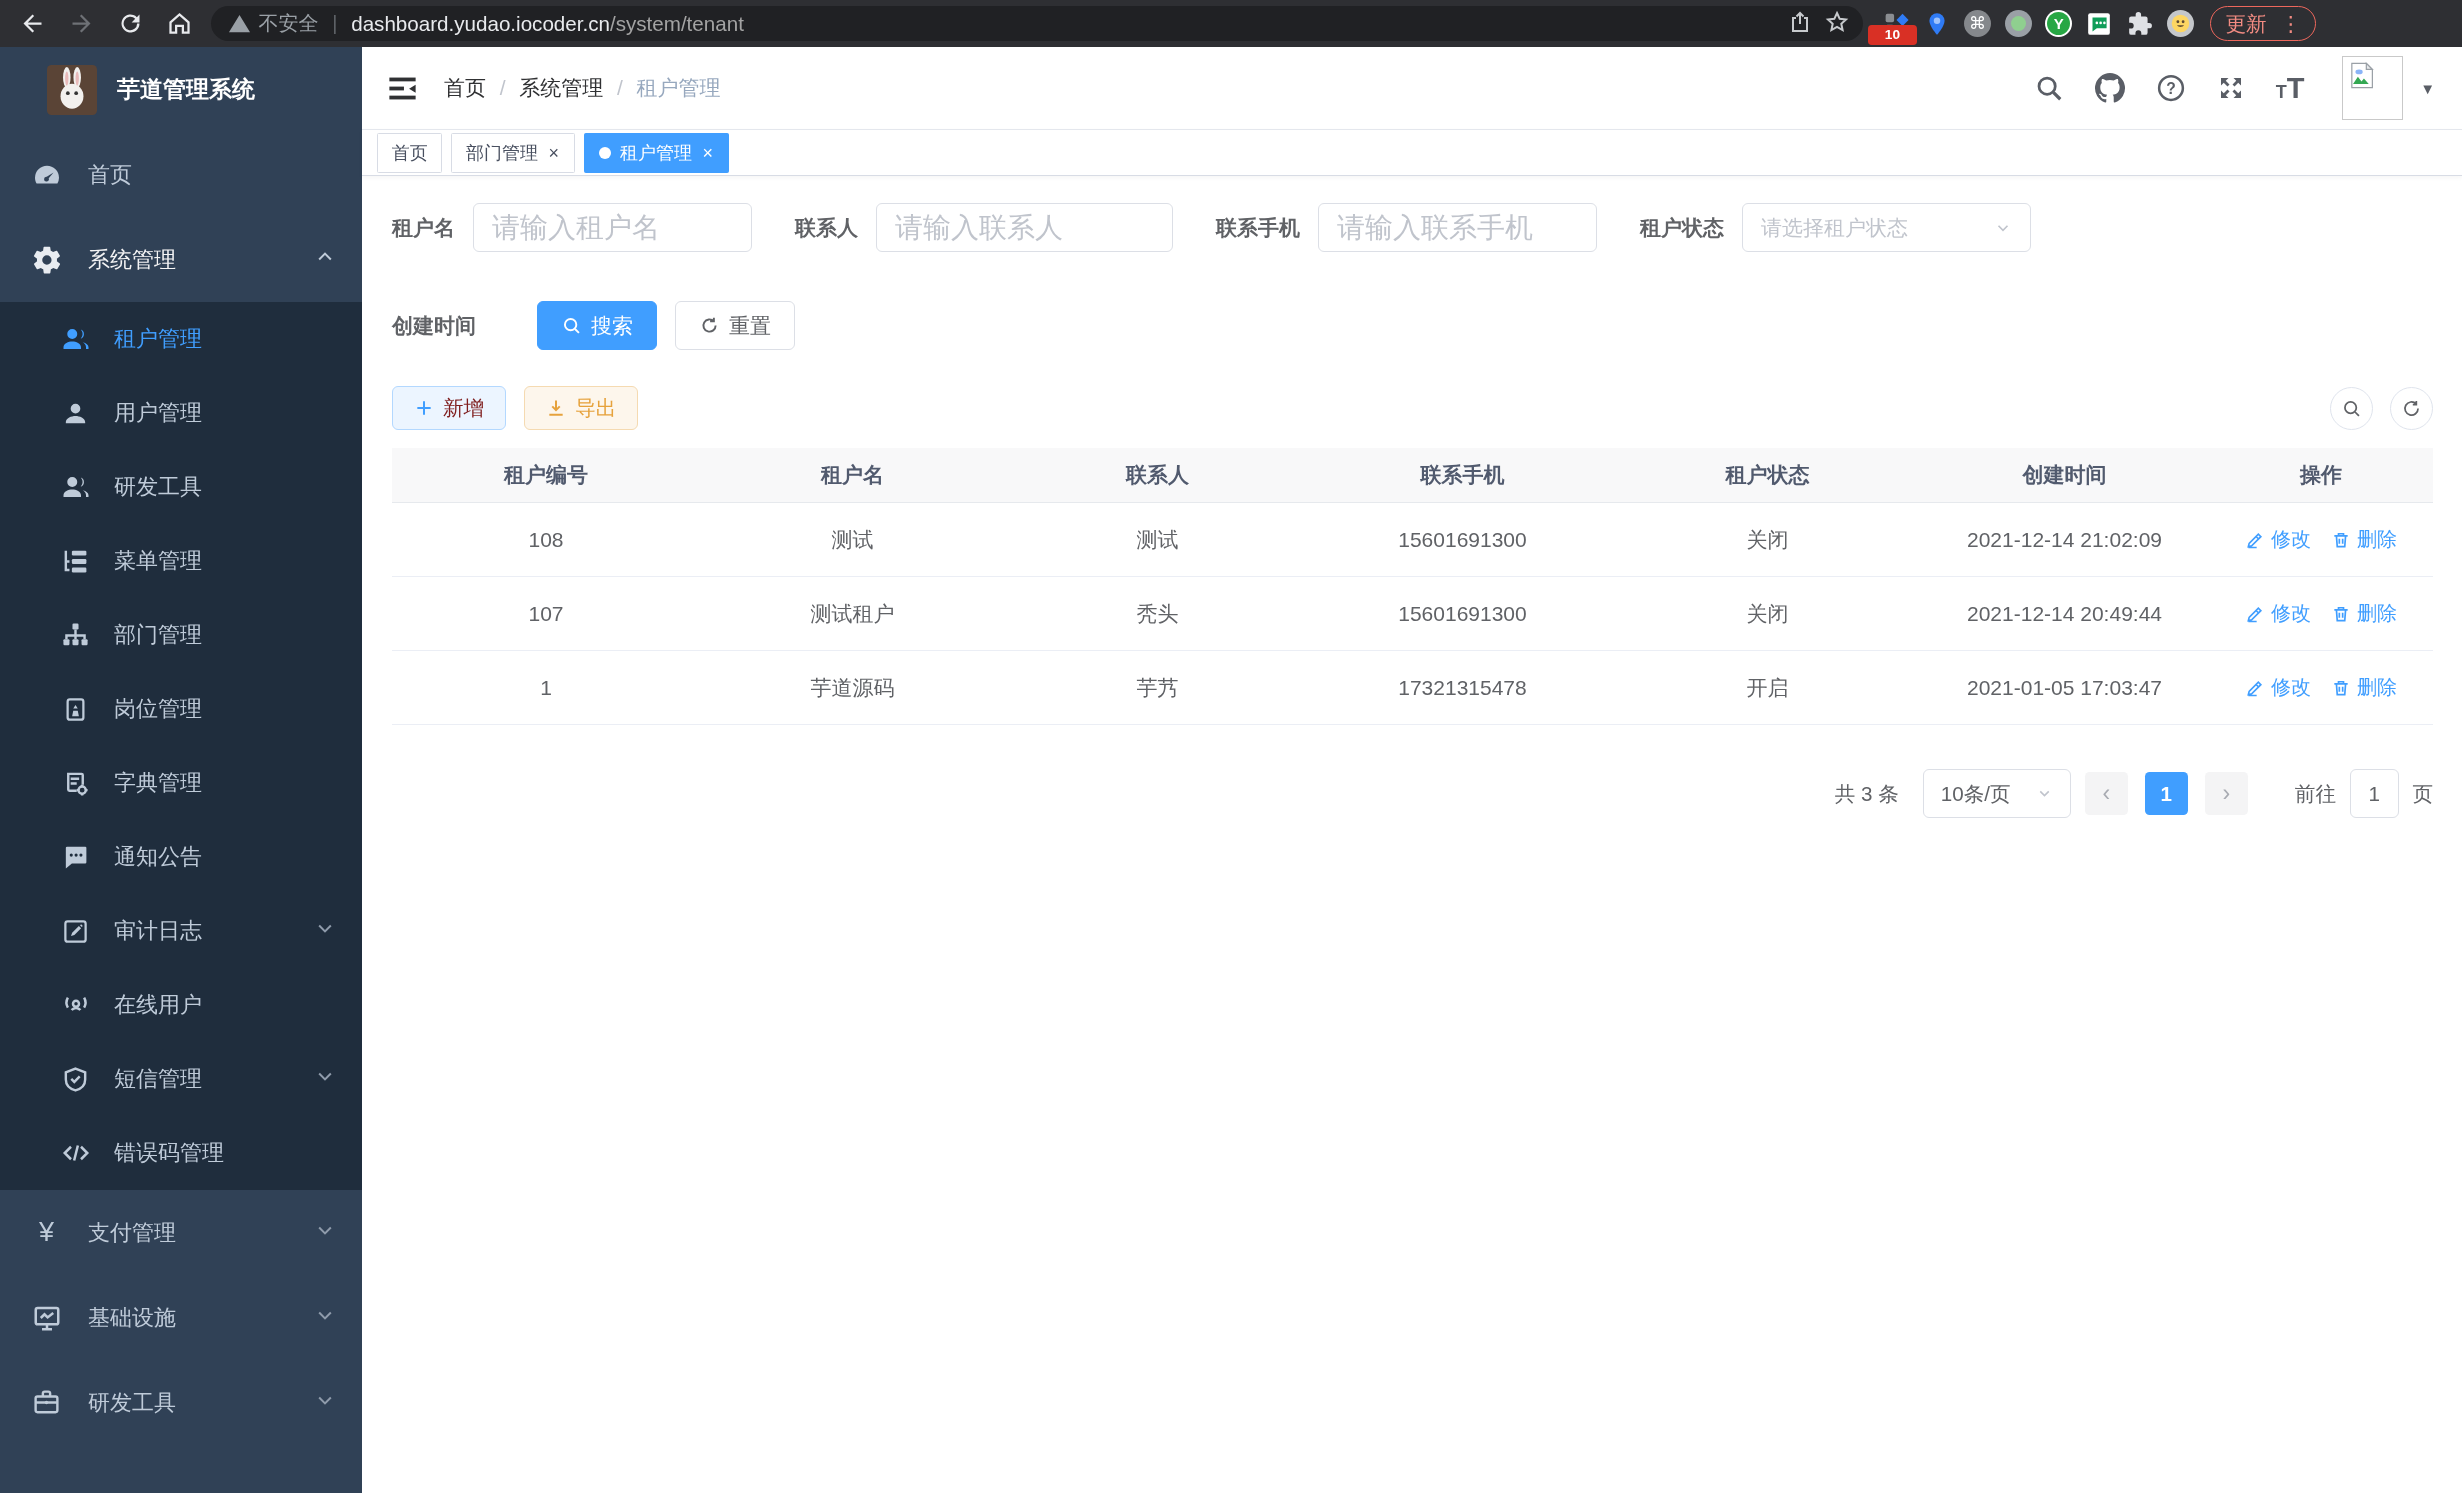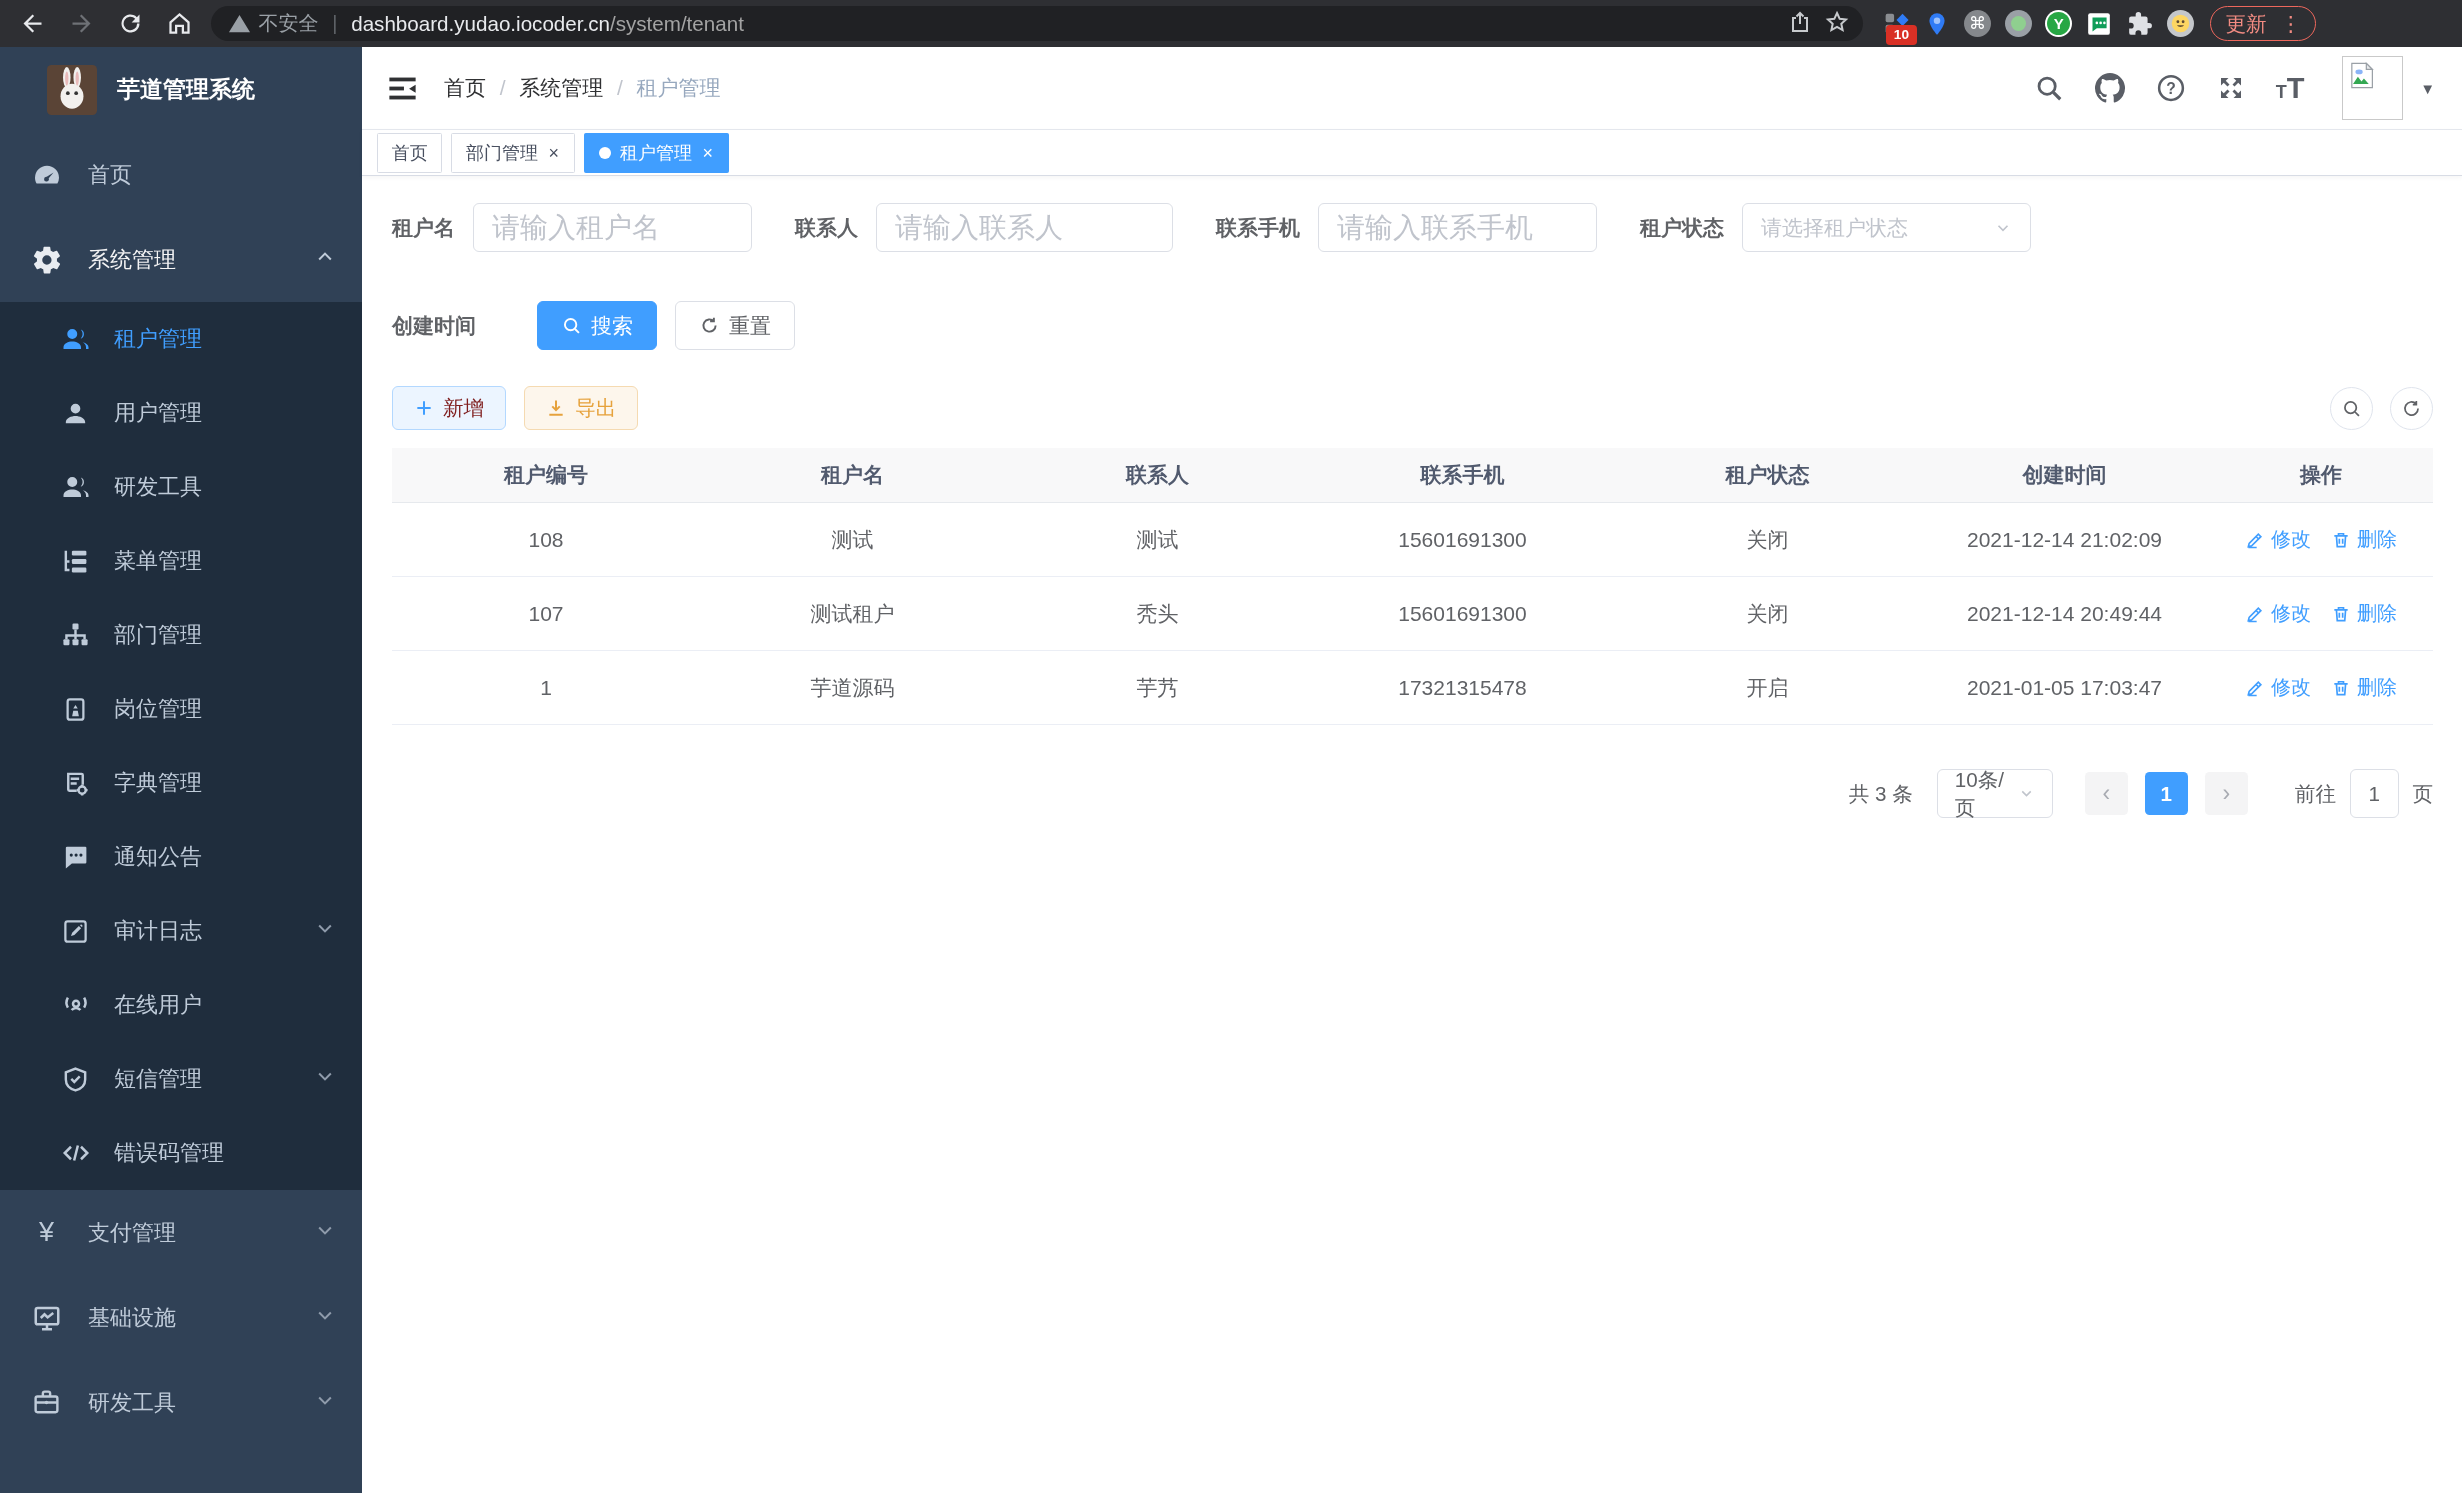--- a/index.html
+++ b/index.html
@@ -11,21 +11,21 @@
   .chrome-btn svg { display:block; }
   .url-pill { flex:1; max-width:1652px; height:35px; background:#202124; border-radius:17.5px; display:flex; align-items:center; padding:0 13.7px 0 17px; margin-right:12px; color:#9aa0a6; }
   .url-sec { font-size:20px; color:#9aa0a6; margin-left:7.6px; white-space:nowrap; }
   .url-div { color:#5f6368; font-size:20px; margin:0 13.7px; }
   .url-text { font-size:20.6px; white-space:nowrap; overflow:hidden; flex:1; }
   .url-domain { color:#e8eaed; }
   .url-path { color:#a3a3a3; }
   .pill-ic { margin-left:13.7px; flex:none; cursor:pointer; }
   .ext-row { display:flex; align-items:center; gap:10.7px; margin:0 13.7px 0 6px; }
   .ext { width:30px; height:30px; position:relative; display:flex; align-items:center; justify-content:center; cursor:pointer; flex:none; }
-  .ext-badge { position:absolute; bottom:-6px; right:-6px; background:#d93025; color:#fff; font-size:13.7px; line-height:1; padding:3px 8px; border-radius:3.8px; font-weight:bold; }
+  .ext-badge { position:absolute; bottom:-6px; right:-6px; background:#d93025; color:#fff; font-size:13.7px; line-height:1; padding:3px 17px; border-radius:3.8px; font-weight:bold; }
   .circle-ext { width:27px; height:27px; border-radius:50%; display:flex; align-items:center; justify-content:center; }
   .update-pill { height:35px; border:1.5px solid #ee675c; border-radius:17.5px; color:#f28b82; display:flex; align-items:center; padding:0 7.6px 0 15px; gap:7.6px; cursor:pointer; flex:none; }
   .update-pill .u-label { font-size:20.6px; }
   .update-pill .u-dots { font-size:21px; letter-spacing:0; padding:0 6px; }
 
   
   .app { display:flex; height:1447px; }
 
   
   .sidebar { width:362px; flex:none; background:#304156; color:#bfcbd9; display:flex; flex-direction:column; overflow:hidden; }
@@ -100,21 +100,21 @@
   .table { width:100%; font-size:21px; color:#606266; }
   .t-head, .t-row { display:grid; grid-template-columns:308px 305px 305px 305px 305px 289px 1fr; align-items:center; }
   .t-head { background:#f8f8f9; height:55px; color:#515a6e; font-weight:bold; border-bottom:1.5px solid #e6e9ed; }
   .t-row { height:74px; border-bottom:1.5px solid #ebeef5; background:#fff; }
   .t-cell { text-align:center; padding:0 7.6px; white-space:nowrap; overflow:hidden; }
   .ops { display:flex; align-items:center; justify-content:center; gap:20px; }
   .op-link { color:#409eff; font-size:20px; display:inline-flex; align-items:center; gap:6px; cursor:pointer; }
 
   .pager { display:flex; align-items:center; justify-content:flex-end; margin-top:44px; font-size:20.6px; color:#606266; gap:0; }
   .pg-total { margin-right:24px; font-weight:400; }
-  .pg-size { width:116px; height:49px; border:1.5px solid #dcdfe6; border-radius:6px; display:flex; align-items:center; justify-content:space-between; padding:0 17px; color:#606266; cursor:pointer; margin-right:32px; }
+  .pg-size { width:148px; height:49px; border:1.5px solid #dcdfe6; border-radius:6px; display:flex; align-items:center; justify-content:space-between; padding:0 17px; color:#606266; cursor:pointer; margin-right:14px; }
   .pg-btn { width:43px; height:43px; border-radius:4.6px; background:#f4f4f5; color:#a8abb2; font-size:23px; display:flex; align-items:center; justify-content:center; cursor:pointer; }
   .pg-page { width:43px; height:43px; border-radius:4.6px; background:#409eff; color:#fff; font-size:20.6px; font-weight:bold; display:flex; align-items:center; justify-content:center; margin:0 17px; cursor:pointer; }
   .pg-next { margin-right:47px; }
   .pg-goto-label { margin-right:13.7px; }
   .pg-goto { width:49px; height:49px; border:1.5px solid #dcdfe6; border-radius:6px; text-align:center; font-size:20.6px; color:#606266; outline:none; font-family:inherit; }
   .pg-unit { margin-left:13.7px; }
 </style>
 </head>
 <body>
 

